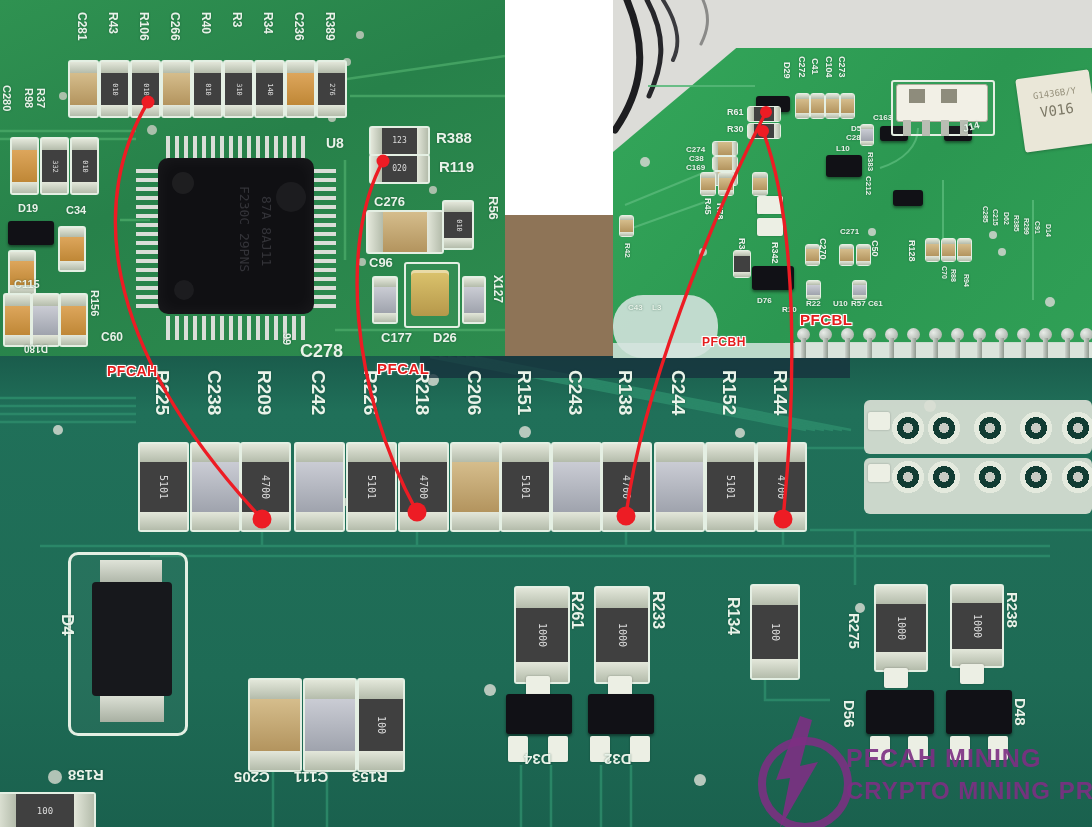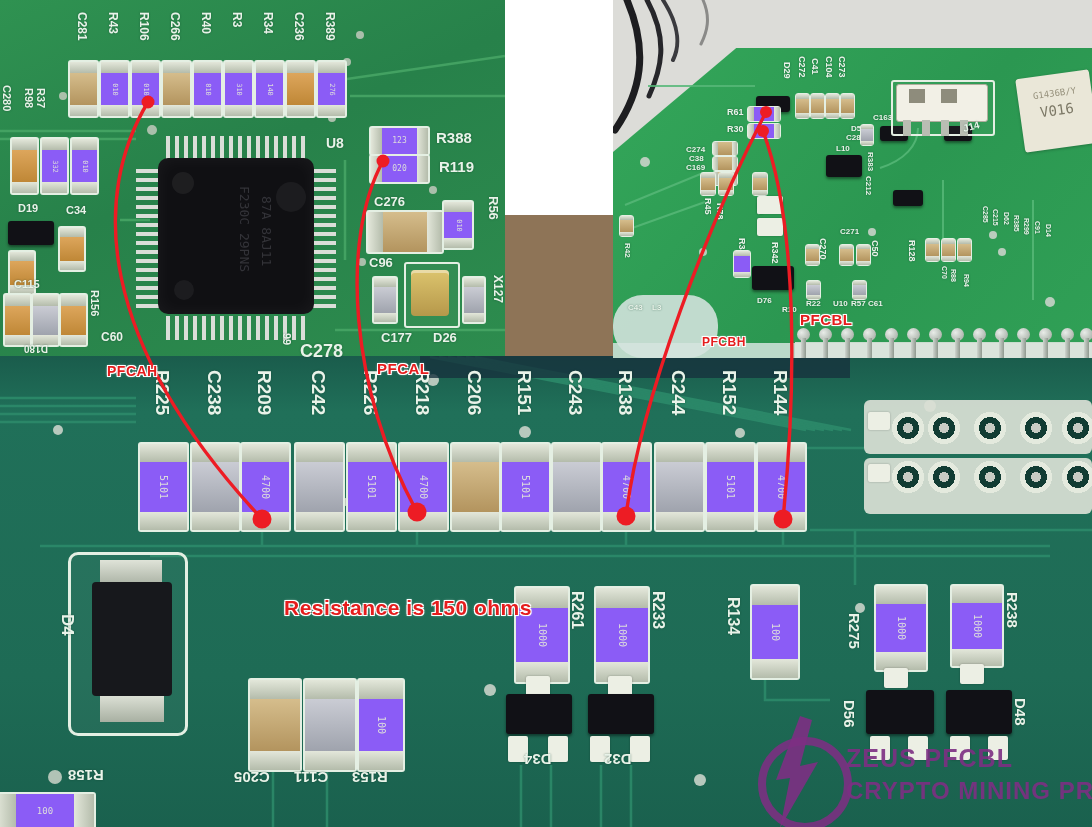--- a/index.html
+++ b/index.html
@@ -20,21 +20,21 @@
       text-shadow:0 0 2px rgba(15,60,40,.55)}
   .v{transform-origin:0 0;transform:rotate(90deg)}
   .f{transform:rotate(180deg)}
   .box{position:absolute;border:2px solid #e4efe3;border-radius:3px;display:flex;
        background:rgba(255,255,255,.04)}
   .vc{flex-direction:column}
   .hc{flex-direction:row}
   .vc>.pad{width:100%;flex:0 0 21%;background:linear-gradient(#e3e7da,#b4bcab)}
   .hc>.pad{height:100%;flex:0 0 20%;background:linear-gradient(90deg,#e3e7da,#b4bcab)}
   .chip{flex:1;display:flex;align-items:center;justify-content:center;overflow:hidden}
-  .res{background:#8b5cf6}
+  .res{background:#404040}
   .capg{background:linear-gradient(#caccd4,#9fa3ad)}
   .capt{background:linear-gradient(#d5bd8c,#b3945e)}
   .capo{background:linear-gradient(#dda65c,#bf8736)}
   .code{color:#dcdcdc;font-family:"DejaVu Sans Mono",monospace;line-height:1}
   .vcode{transform:rotate(90deg)}
   .sot{position:absolute;background:#111116;border-radius:3px;box-shadow:0 2px 3px rgba(0,0,0,.45)}
   .wpad{position:absolute;background:#ecefe4;border-radius:2px;box-shadow:0 0 2px rgba(0,0,0,.3)}
   .dotg{position:absolute;border-radius:50%;background:#c2cdc1;opacity:.9}
   .redlbl{position:absolute;color:#e51d1d;font-weight:bold;letter-spacing:.5px;line-height:1;
       text-shadow:-1px -1px 0 #fff,1px -1px 0 #fff,-1px 1px 0 #fff,1px 1px 0 #fff,0 0 3px #fff}
@@ -308,21 +308,21 @@
   <div class="hole" style="left:891px;top:460px"></div>
   <div class="hole" style="left:927px;top:460px"></div>
   <div class="hole" style="left:973px;top:460px"></div>
   <div class="hole" style="left:1019px;top:460px"></div>
   <div class="hole" style="left:1061px;top:460px"></div>
 
   <div class="ab" style="left:758px;top:737px;width:78px;height:78px;border:8px solid #7d2f83;border-radius:50%;opacity:.88"></div>
   <svg class="lay" style="left:768px;top:716px" width="60" height="115" viewBox="0 0 60 115">
     <polygon points="32,0 8,64 22,62 12,112 50,46 32,50 44,4" fill="#7d2f83" opacity="0.9"></polygon>
   </svg>
-  <div class="ab zeus" style="left:846px;top:746px;font-size:25px">ZEUS PFCBL</div>
+  <div class="ab zeus" style="left:846px;top:746px;font-size:25px">PFCAH MINING</div>
   <div class="ab zeus" style="left:846px;top:779px;font-size:24px">CRYPTO MINING PRO</div>
 
   <div class="photo" id="photo-tl">
     <svg class="lay" width="505" height="356">
       <g stroke="#4aa968" stroke-width="2.5" fill="none" opacity="0.8">
         <path d="M0,131 H136"></path>
           <path d="M0,139 H136"></path>
           <path d="M350,96 H505"></path>
         <path d="M340,80 L505,56"></path>
           <path d="M345,160 V260"></path>
@@ -804,15 +804,14 @@
       <circle cx="262" cy="519" r="9.5"></circle>
       <circle cx="417" cy="512" r="9.5"></circle>
       <circle cx="626" cy="516" r="9.5"></circle>
       <circle cx="783" cy="519" r="9.5"></circle>
     </g>
   </svg>
   <span class="redlbl" style="left:107px;top:364px;font-size:14px">PFCAH</span>
   <span class="redlbl" style="left:377px;top:361px;font-size:15px">PFCAL</span>
   <span class="redlbl" style="left:702px;top:336px;font-size:12px">PFCBH</span>
   <span class="redlbl" style="left:800px;top:312px;font-size:15px">PFCBL</span>
-  <span class="redlbl" style="left:284px;top:597px;font-size:21px">Resistance is 150 ohms</span>
 
 </div>
 
 </body></html>

